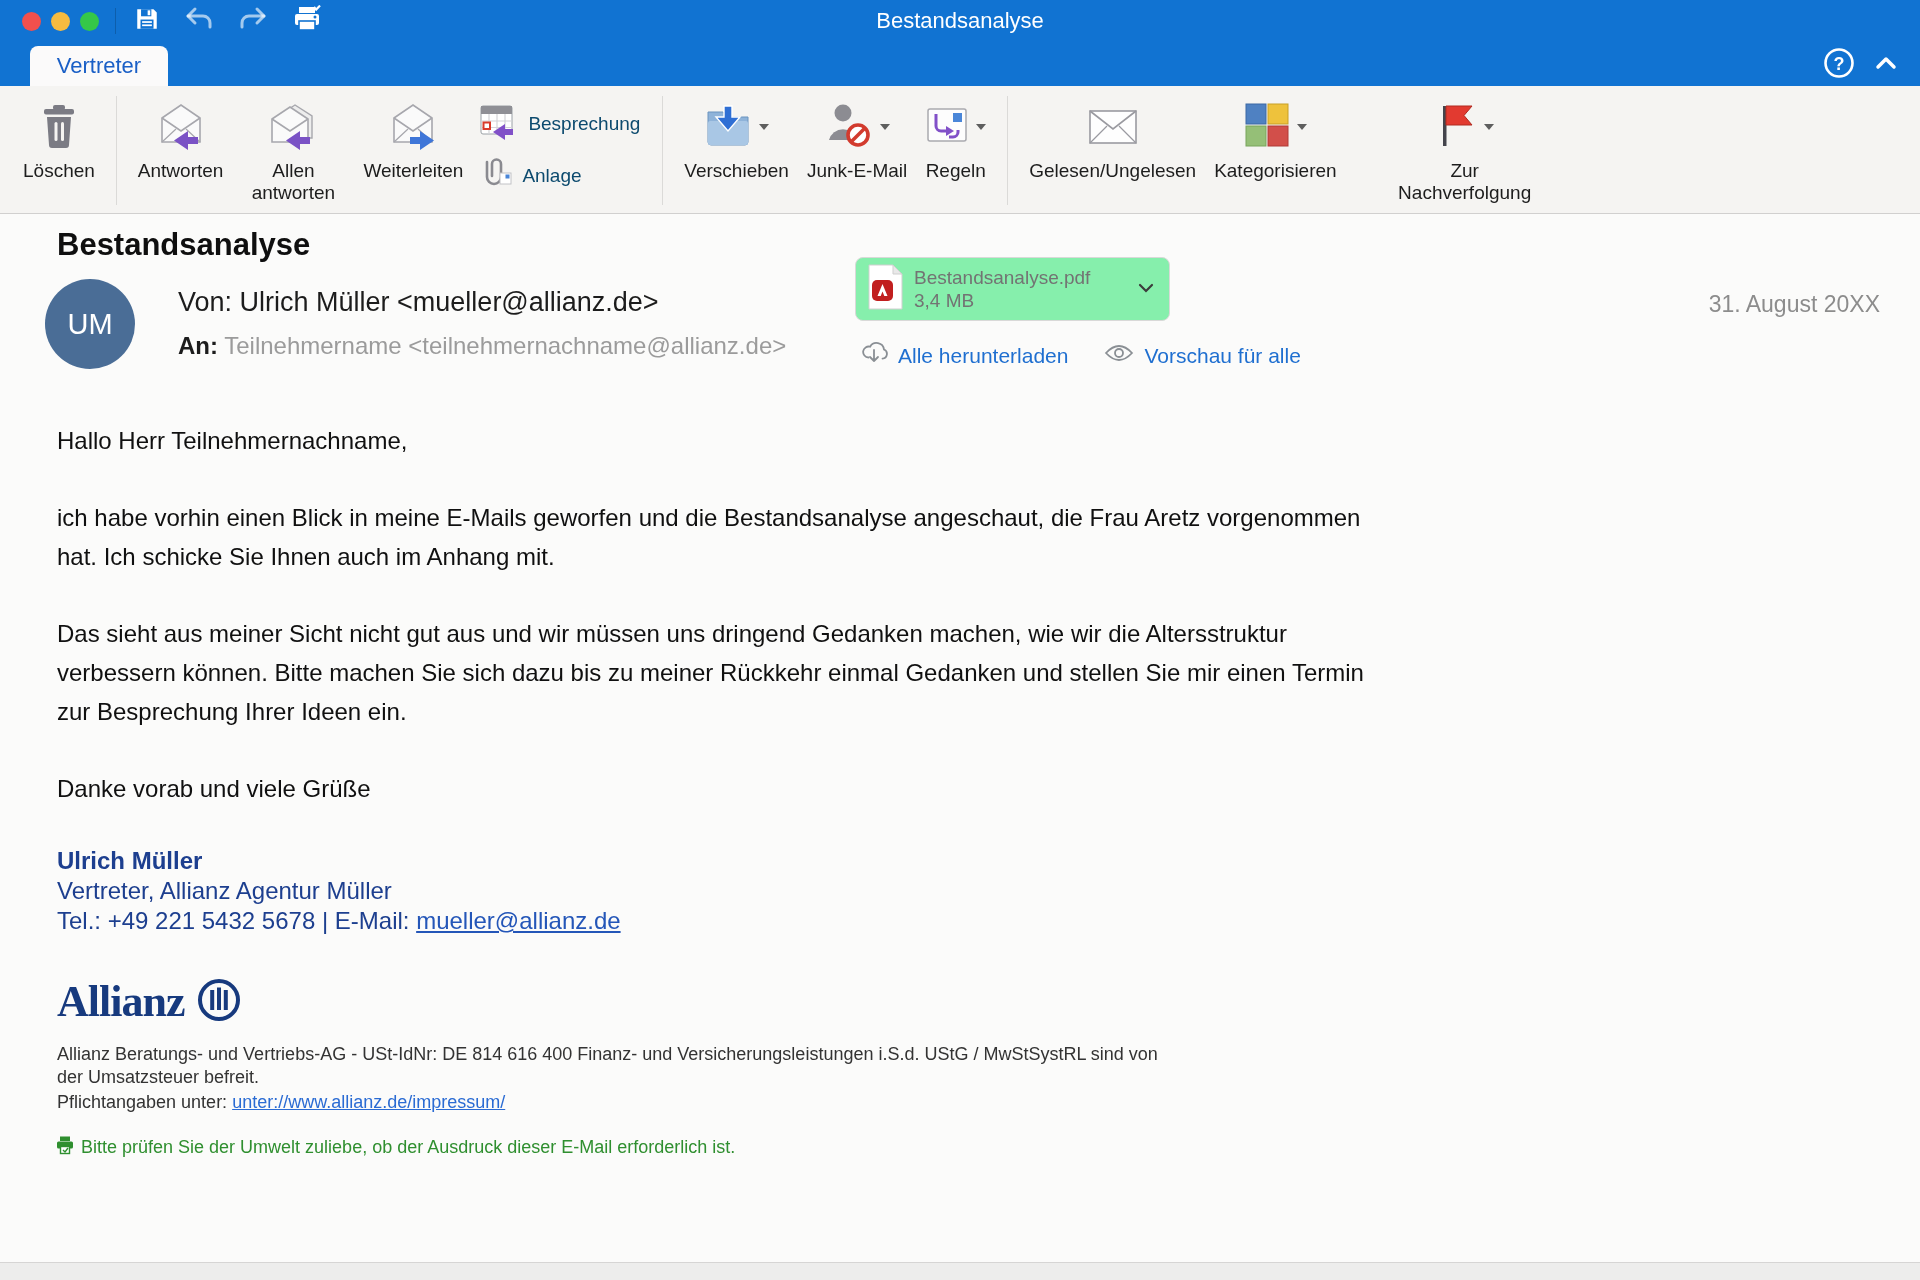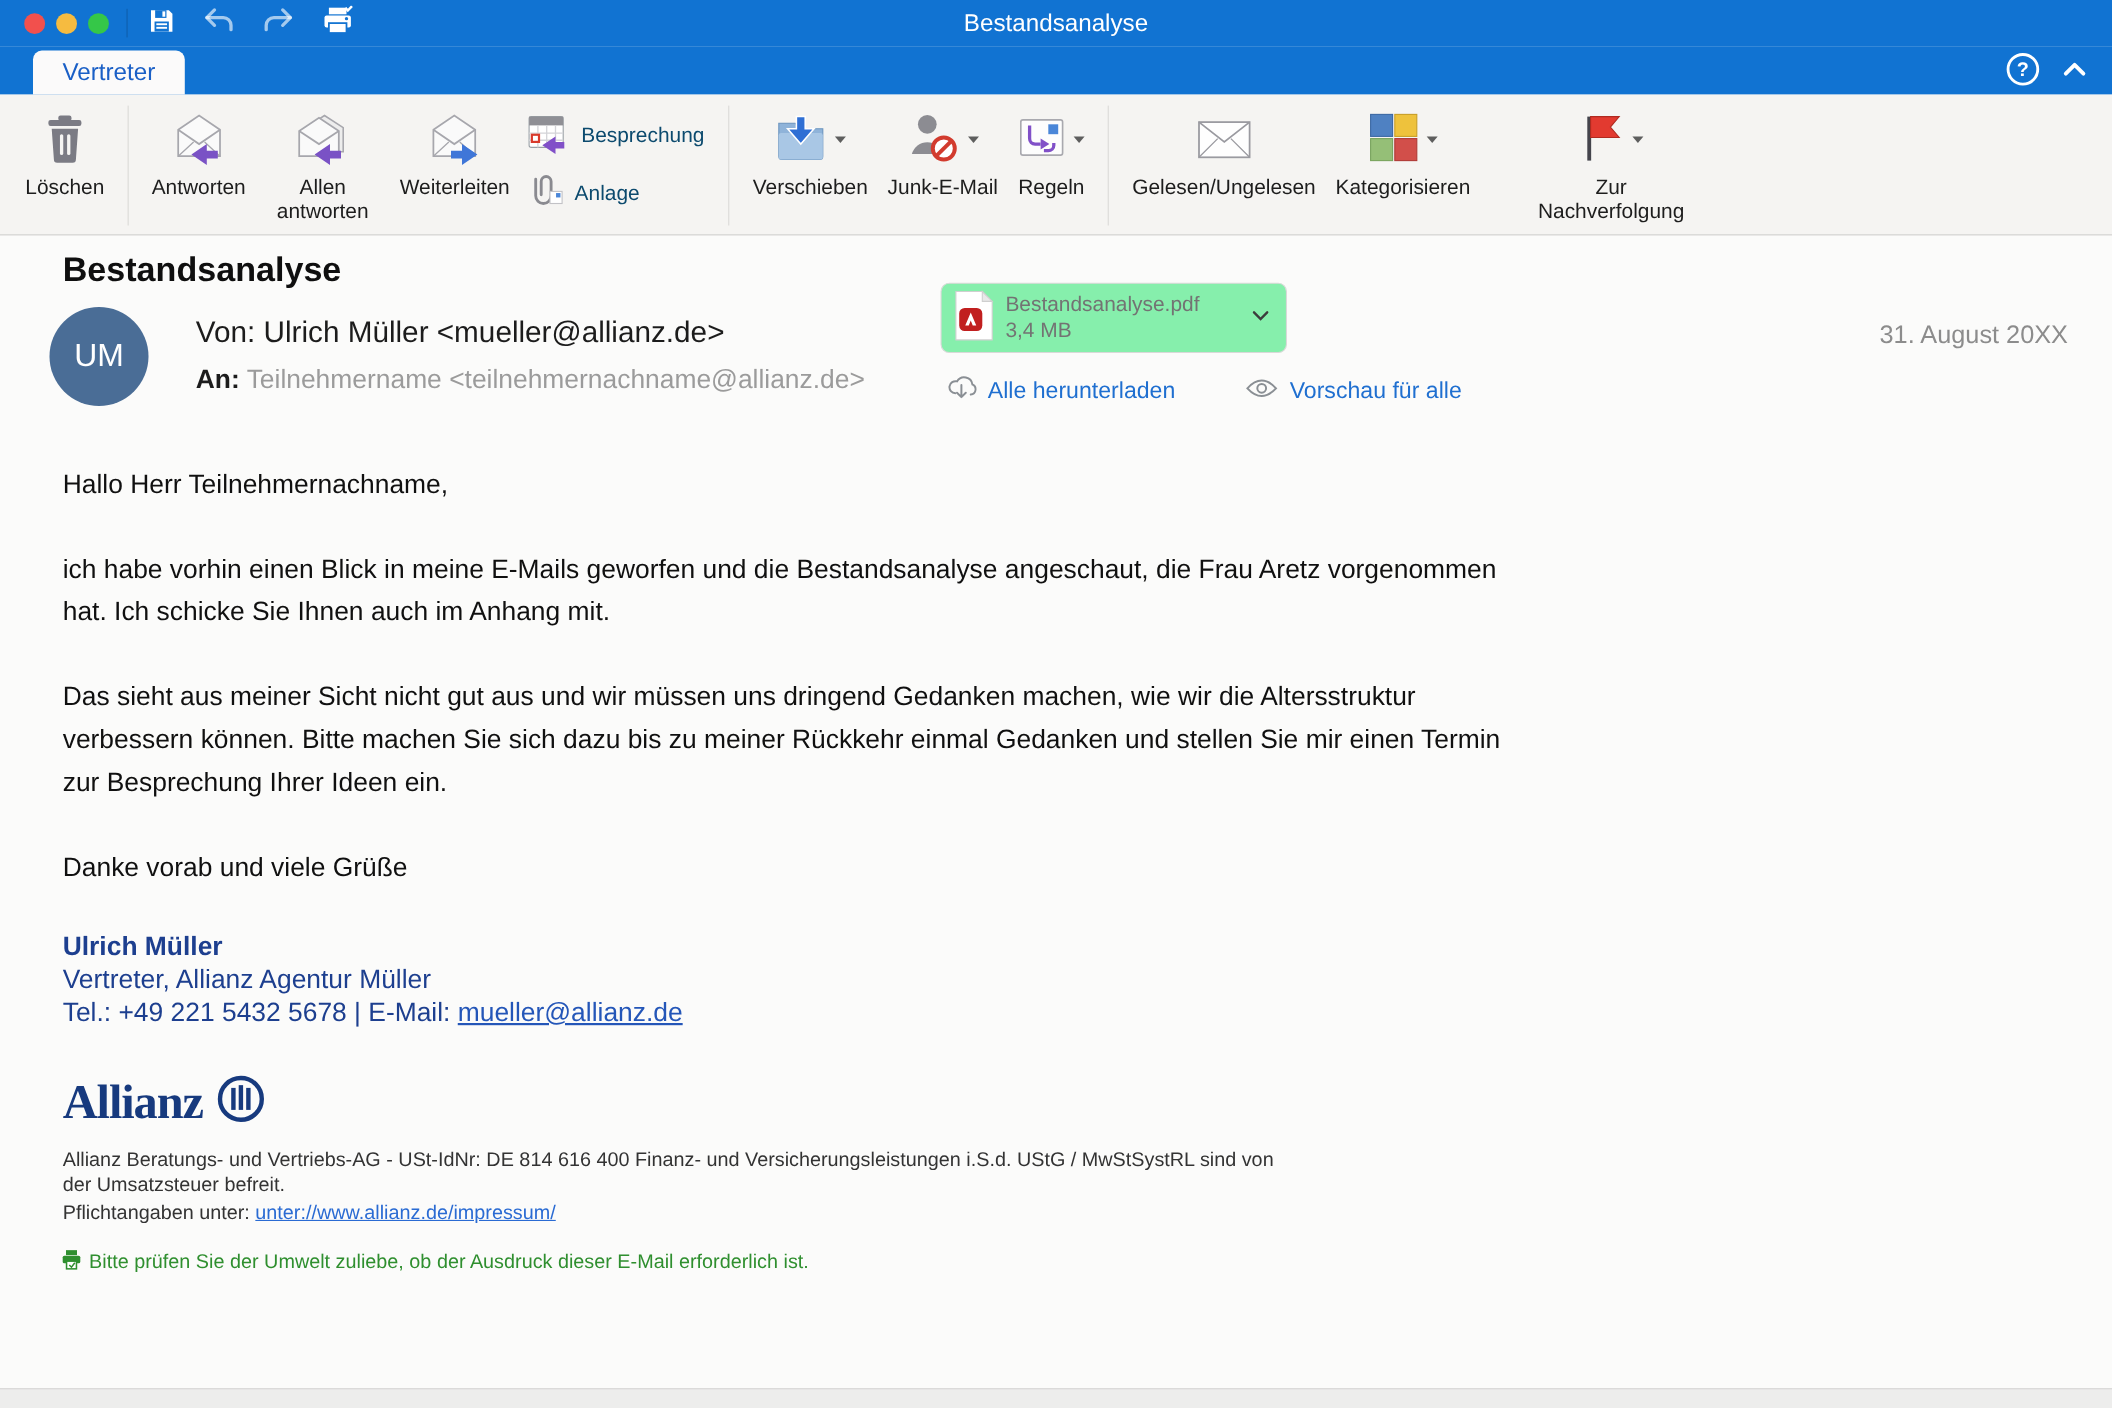--- a/index.html
+++ b/index.html
@@ -39,21 +39,21 @@
   .subject { position:absolute; left:57px; top:12px; font-size:31px; font-weight:bold; color:#0f0f0f; }
   .avatar { position:absolute; left:45px; top:64px; width:90px; height:90px; border-radius:50%; background:#4a6d96; color:#fff; font-size:29px; display:flex; align-items:center; justify-content:center; }
   .fromline { position:absolute; left:178px; top:72px; font-size:27px; color:#1c1c1c; }
   .toline { position:absolute; left:178px; top:117px; font-size:24px; }
   .toline .lbl { font-weight:bold; color:#1c1c1c; }
   .toline .val { color:#9b9b9b; }
   .date { position:absolute; right:40px; top:76px; font-size:23px; color:#8c8c8c; }
   .attach-card { position:absolute; left:855px; top:42px; width:315px; height:64px; background:#86efac; border:1px solid #d9d9d8; border-radius:8px; display:flex; align-items:center; padding:0 14px 0 10px; cursor:pointer; }
   .attach-meta { margin-left:10px; font-size:19px; color:#737373; line-height:23px; }
   .attach-card .chev { margin-left:auto; }
-  .attach-links { position:absolute; left:860px; top:126px; display:flex; gap:64px;text-align:center; }
+  .attach-links { position:absolute; left:860px; top:126px; display:flex; gap:36px;text-align:center; }
   .alink { display:flex; align-items:center; gap:10px; font-size:21px; color:#1f6fd0; cursor:pointer; }
 
   
   .mailbody { margin:0 0 0 57px; width:1345px; font-size:24px; line-height:39px; color:#101010; }
   .mailbody p { margin:0 0 38px; }
   .signature { margin:0 0 0 57px; font-size:24px; line-height:30px; color:#1d3f8f; }
   .signature .sig-name { font-weight:bold; }
   .sig-link { color:#2456b8; text-decoration:underline; cursor:pointer; }
 
   

